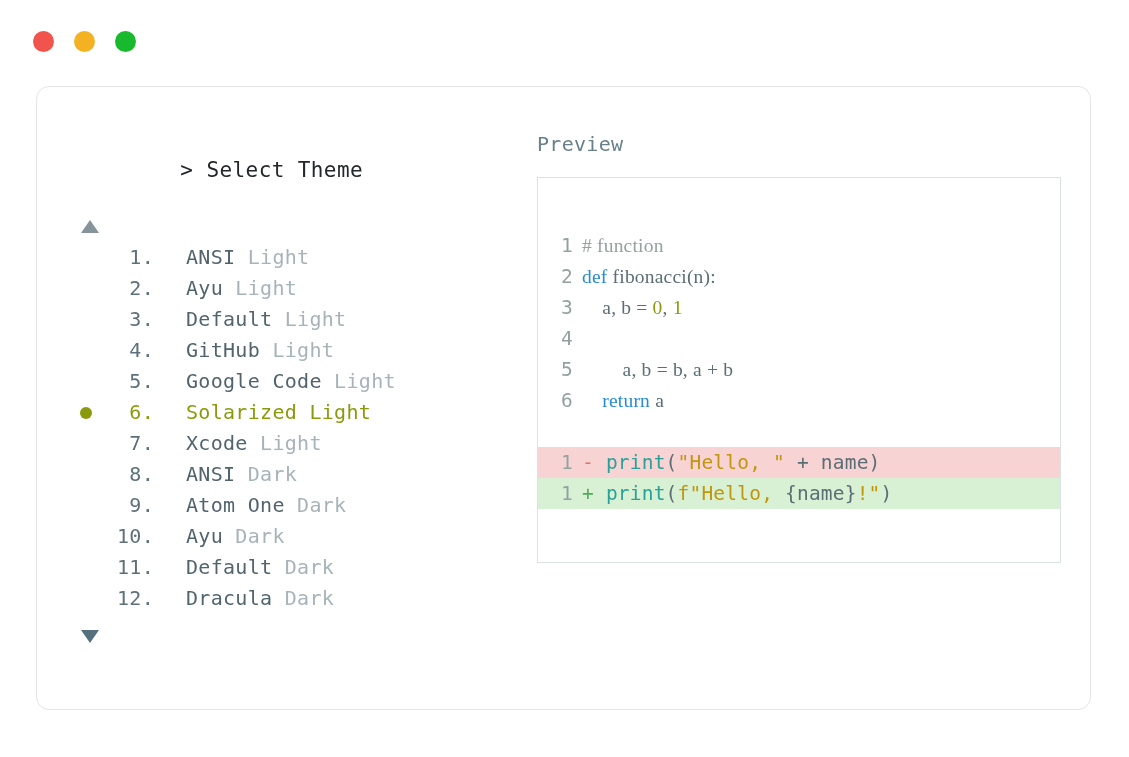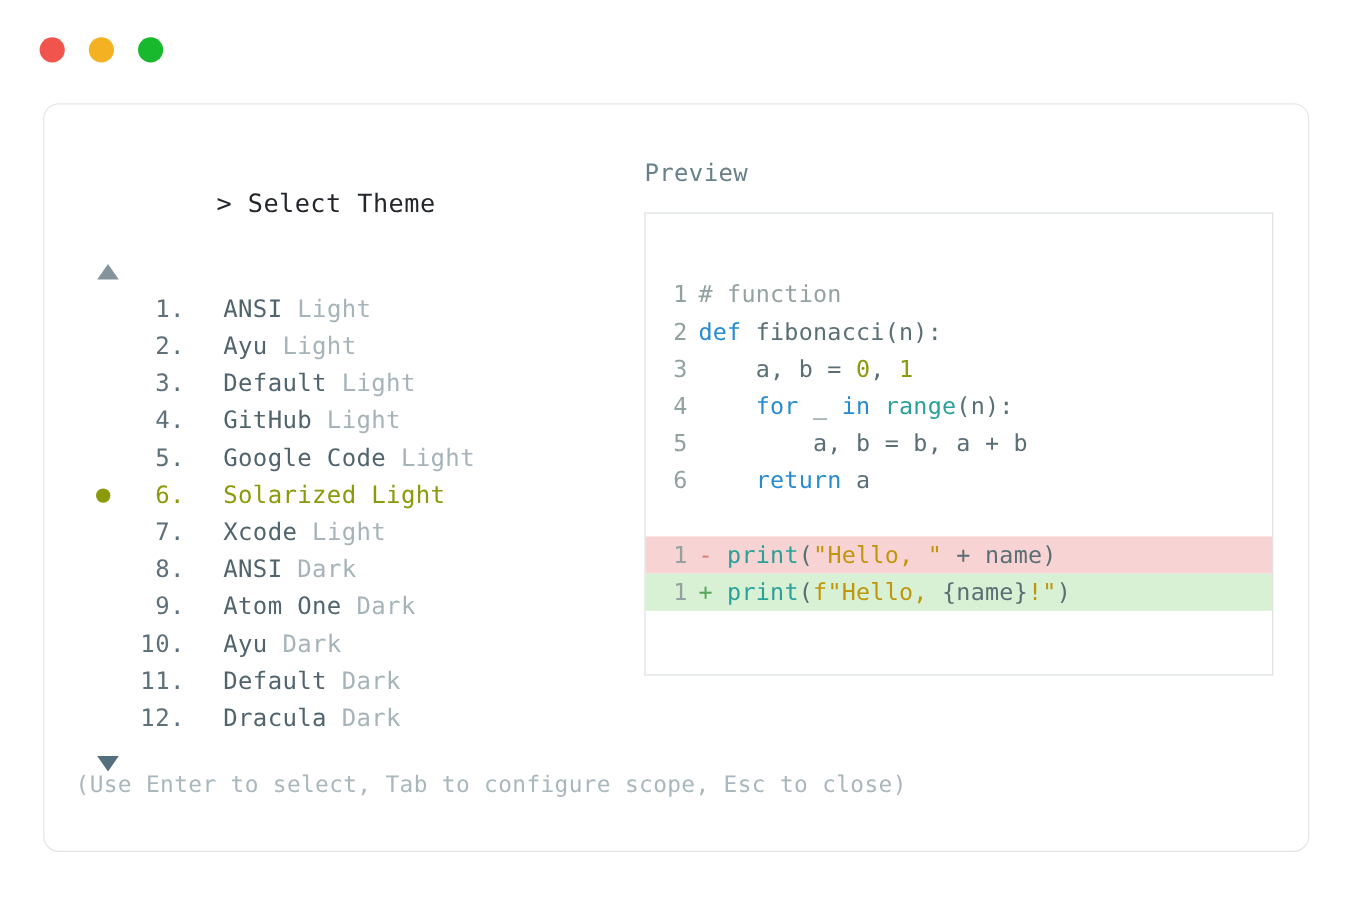--- a/index.html
+++ b/index.html
@@ -188,21 +188,21 @@
     white-space: pre;
     padding-left: 17px;
   }
   .ln {
     width: 18px;
     flex: none;
     text-align: right;
     color: #93A1A1;
     margin-right: 9px;
   }
-  .code-text { color: #5A6E75; }
+  .code-text { color: #5A6E75; font-family: Liberation Serif, serif; }
 
   
   .t-comment  { color: #93A1A1; }
   .t-keyword  { color: #268BD2; }
   .t-func     { color: #2AA198; }
   .t-number   { color: #8A9A0B; }
   .t-string   { color: #C0960C; }
   .t-plain    { color: #5A6E75; text-align: right; }
 
   .diff-block { margin-top: 31px; }
@@ -252,32 +252,31 @@
           <li class="theme-row"><span class="bullet-cell"></span><span class="num-cell">8.</span><span class="name-cell">ANSI</span><span class="variant"> Dark</span></li>
           <li class="theme-row"><span class="bullet-cell"></span><span class="num-cell">9.</span><span class="name-cell">Atom One</span><span class="variant"> Dark</span></li>
           <li class="theme-row"><span class="bullet-cell"></span><span class="num-cell">10.</span><span class="name-cell">Ayu</span><span class="variant"> Dark</span></li>
           <li class="theme-row"><span class="bullet-cell"></span><span class="num-cell">11.</span><span class="name-cell">Default</span><span class="variant"> Dark</span></li>
           <li class="theme-row"><span class="bullet-cell"></span><span class="num-cell">12.</span><span class="name-cell">Dracula</span><span class="variant"> Dark</span></li>
         </ul>
 
       <div class="scroll-arrow scroll-arrow-down"></div>
     </div>
 
-    <div class="hint">(Use Enter to select, Tab to configure scope, Esc to close)</div>
 
     <div class="right-col">
       <div class="preview-label">Preview</div>
 
       <div class="preview-box">
         <div class="code-area">
           <div id="code-lines">
               <div class="code-line"><span class="ln">1</span><span class="code-text"><span class="t-comment"># function</span></span></div>
               <div class="code-line"><span class="ln">2</span><span class="code-text"><span class="t-keyword">def </span><span class="t-plain">fibonacci(n):</span></span></div>
               <div class="code-line"><span class="ln">3</span><span class="code-text"><span class="t-plain">    a, b = </span><span class="t-number">0</span><span class="t-plain">, </span><span class="t-number">1</span></span></div>
-              <div class="code-line"><span class="ln">4</span><span class="code-text"><span class="t-plain">    </span><span class="t-keyword">for</span><span class="t-plain"> _ </span><span class="t-keyword">in</span><span class="t-plain"> </span><span class="t-func">range</span><span class="t-plain">(n):</span></span></div>
+              <div class="code-line"><span class="ln">4</span></div>
               <div class="code-line"><span class="ln">5</span><span class="code-text"><span class="t-plain">        a, b = b, a + b</span></span></div>
               <div class="code-line"><span class="ln">6</span><span class="code-text"><span class="t-plain">    </span><span class="t-keyword">return</span><span class="t-plain"> a</span></span></div>
             </div>
           <div class="diff-block" id="diff-lines">
               <div class="code-line diff diff-del" style="background: rgb(248, 211, 211);"><span class="ln">1</span><span class="marker-del">- </span><span class="diff-inner"><span class="t-func">print</span><span class="t-plain">(</span><span class="t-string">"Hello, "</span><span class="t-plain"> + name)</span></span></div>
               <div class="code-line diff diff-add" style="background: rgb(216, 240, 212);"><span class="ln">1</span><span class="marker-add">+ </span><span class="diff-inner"><span class="t-func">print</span><span class="t-plain">(</span><span class="t-string">f"Hello, </span><span class="t-plain">{name}</span><span class="t-string">!"</span><span class="t-plain">)</span></span></div>
             </div>
         </div>
       </div>
     </div>

